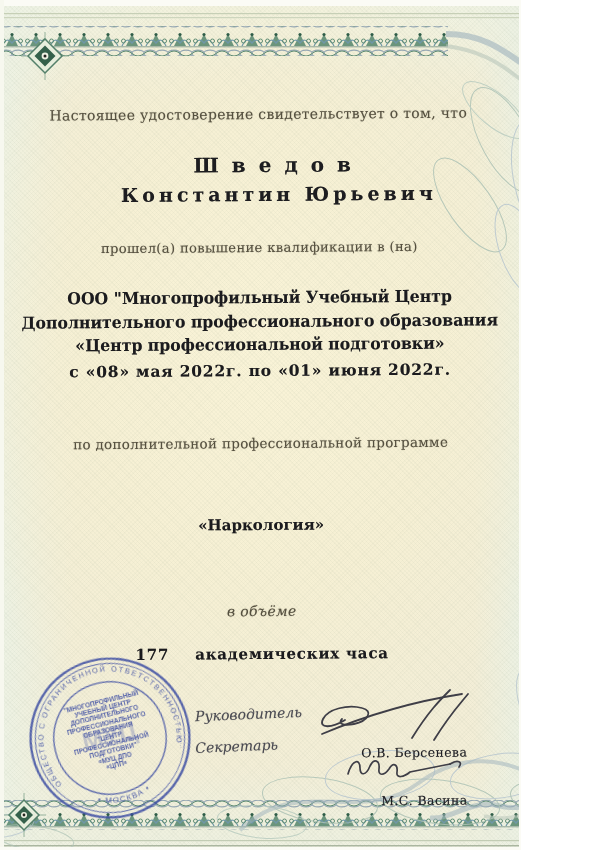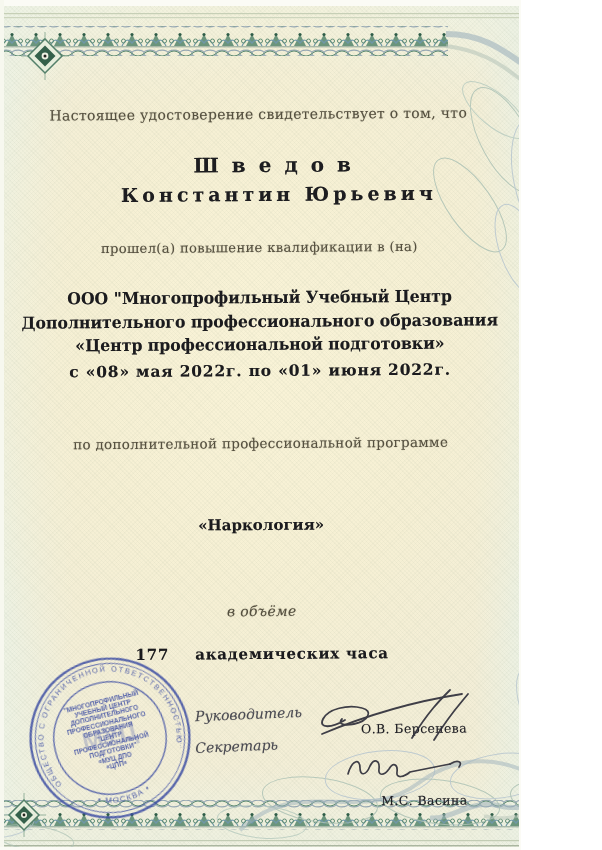--- a/index.html
+++ b/index.html
@@ -43,21 +43,21 @@
   .program-name{top:516px;font-weight:bold;font-size:15px;color:#1b1b1e;text-shadow:0 0 .6px rgba(0,0,0,.35);}
   .volume-label{top:603px;font-style:italic;font-size:14px;}
   .volume{top:645px;display:flex;justify-content:center;gap:26px;font-weight:bold;font-size:15px;
           color:#1b1b1e;text-shadow:0 0 .6px rgba(0,0,0,.35);letter-spacing:.8px;}
   .role{position:absolute;left:193px;font-style:italic;font-size:14px;color:#4b4b52;
         text-shadow:0 0 .9px rgba(70,70,80,.4);transform:rotate(-2deg);white-space:nowrap;}
   .role.r1{top:706px;}
   .role.r2{top:738px;}
   .signame{position:absolute;right:56px;font-size:12.5px;color:#1e1e24;letter-spacing:.4px;
            text-shadow:0 0 .7px rgba(0,0,0,.35);white-space:nowrap;}
-  .signame.n1{top:722px;}
+  .signame.n1{top:746px;}
   .signame.n2{top:794px;text-align:center;}
   svg.sigs{position:absolute;left:300px;top:682px;z-index:4;pointer-events:none;}
   svg.stamp{position:absolute;left:20px;top:648px;z-index:5;transform:rotate(-14deg);
             opacity:.84;filter:blur(.3px);pointer-events:none;
             font-family:"Liberation Sans","DejaVu Sans",sans-serif;}
 </style>
 </head>
 <body>
 
 <div class="page">

